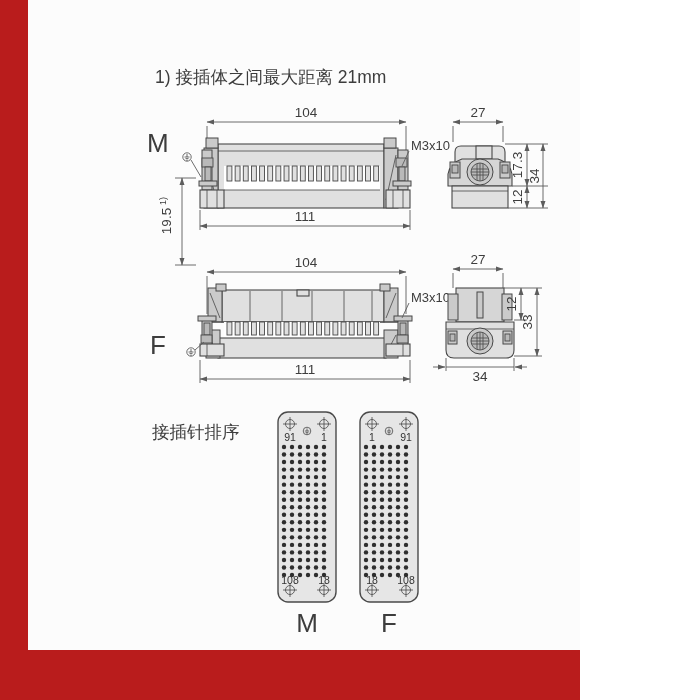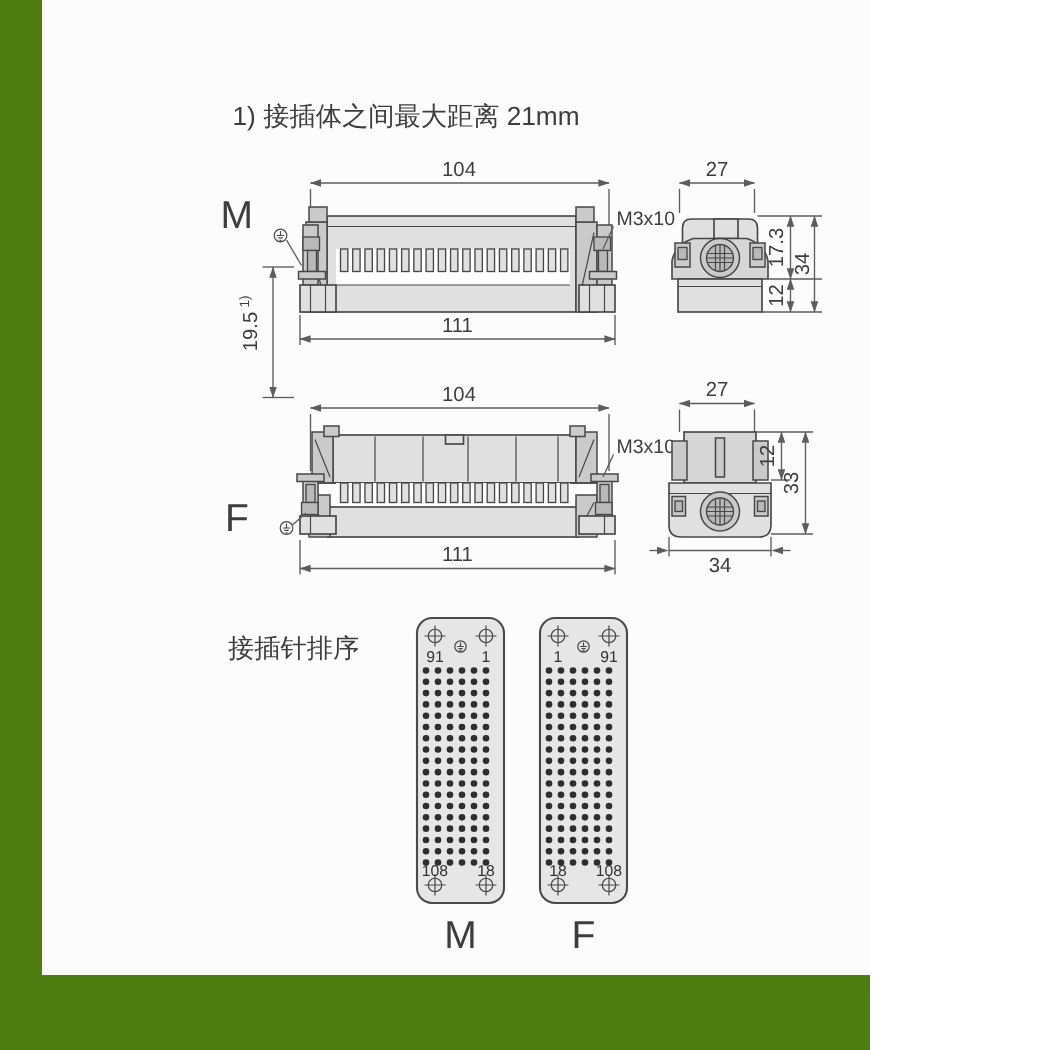--- a/index.html
+++ b/index.html
@@ -1,16 +1,16 @@
 <!DOCTYPE html>
 <html><head>
 <meta charset="utf-8">
 <style>
   html,body{margin:0;padding:0;background:#ffffff;}
-  #stage{position:relative;width:580px;height:700px;background:#4d7c0f;overflow:hidden;}
+  #stage{position:relative;width:580px;height:700px;background:#b91c1c;overflow:hidden;}
   svg{display:block;}
   text{font-family:"Liberation Sans","DejaVu Sans",sans-serif;fill:#3d3d3d;}
   .t-note{font-size:17.5px;}
   .t-sec{font-size:17.5px;}
   .t-dim{font-size:13.5px;text-anchor:middle;}
   .t-lbl{font-size:13px;}
   .t-sup{font-size:9px;}
   .t-mf{font-size:26px;}
   .t-mfc{font-size:26px;text-anchor:middle;}
   .t-pin{font-size:10.5px;text-anchor:middle;fill:#333;}

